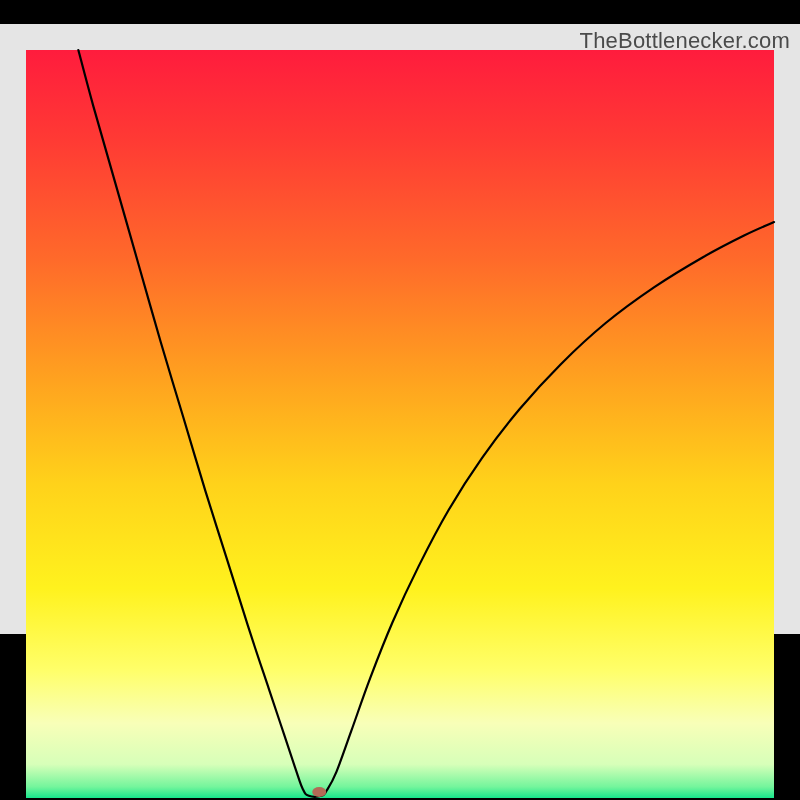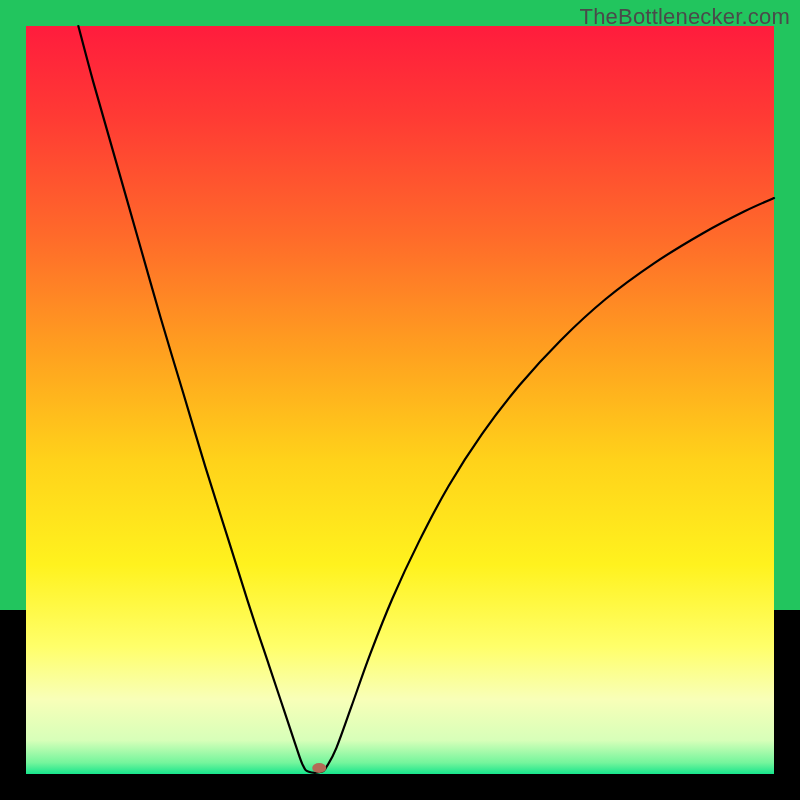--- a/index.html
+++ b/index.html
@@ -8,21 +8,22 @@
     width: 800px;
     height: 800px;
     background: #000;
     font-family: Arial, Helvetica, sans-serif;
     overflow: hidden;
   }
   .frame {
     position: relative;
     width: 800px;
     height: 610px;
-    background: #22c55e;
+    background: #e5e5e5;
+    margin-top: 24px;
   }
   .watermark {
     position: absolute;
     top: 4px;
     right: 10px;
     color: #4a4a4a;
     font-size: 22px;
     font-weight: 500;
     letter-spacing: 0.2px;
     z-index: 5;

